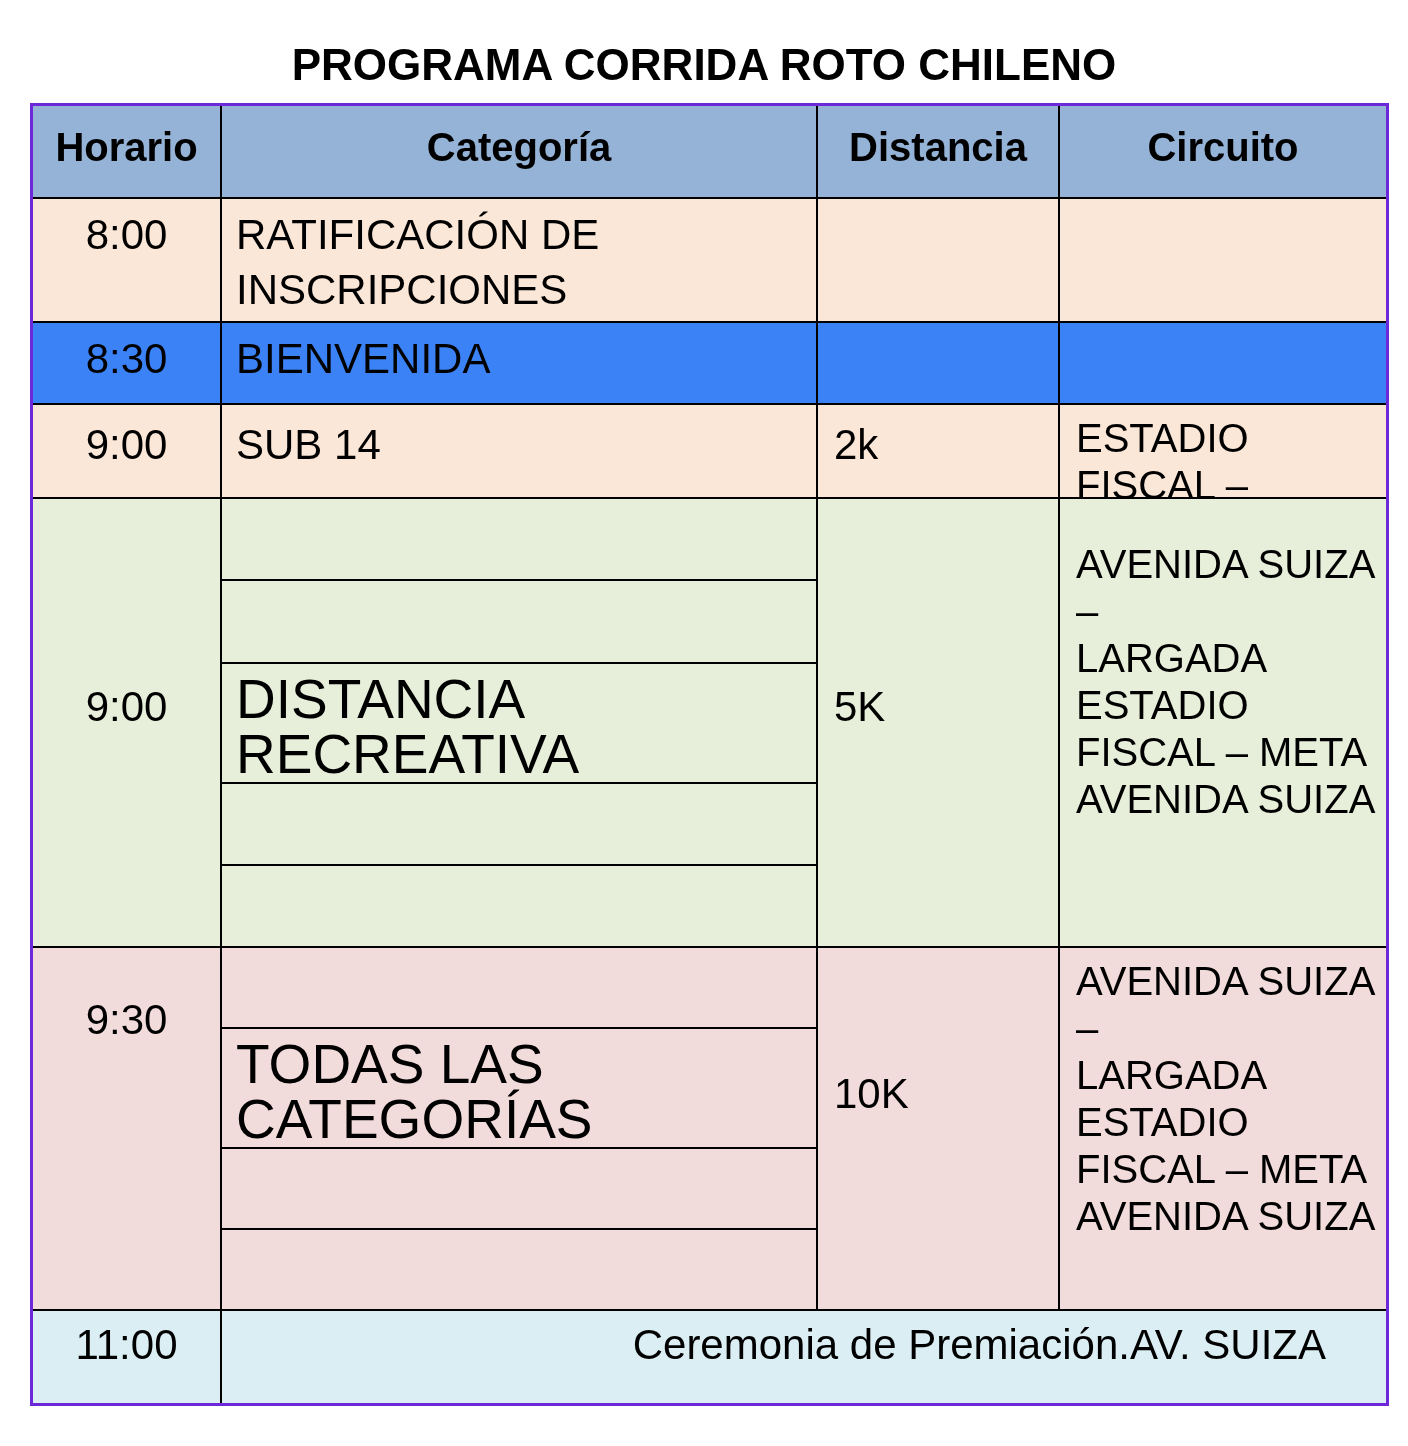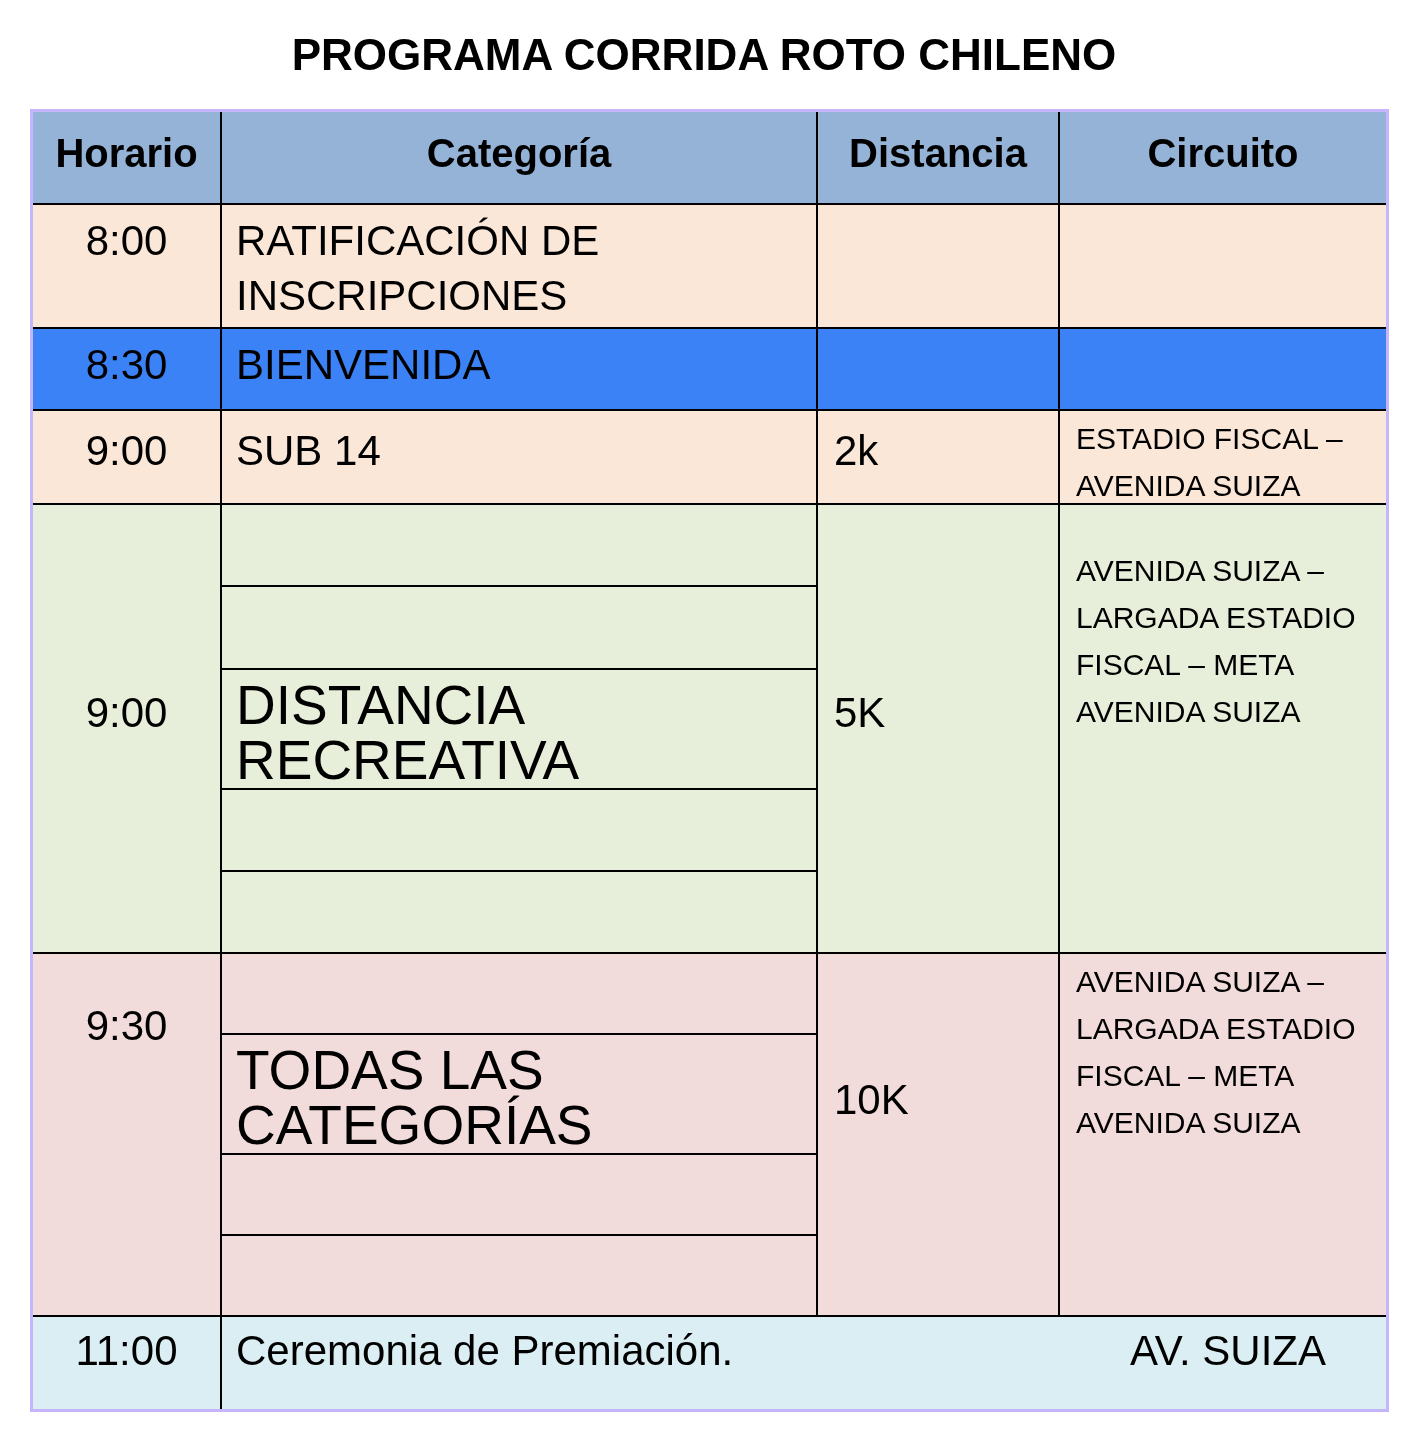--- a/index.html
+++ b/index.html
@@ -11,37 +11,37 @@
   }
   .page {
     position: relative;
     width: 1408px;
     height: 1446px;
     background: #ffffff;
     overflow: hidden;
   }
   .title {
     position: absolute;
-    top: 28px;
+    top: 38px;
     left: 0;
     width: 1408px;
     text-align: center;
     font-size: 44px;
     font-weight: bold;
     line-height: 54px;
     letter-spacing: 0px;
   }
   .program-table {
     position: absolute;
     left: 30px;
-    top: 109px;
+    top: 103px;
     width: 1359px;
     height: 1303px;
     box-sizing: border-box;
-    border: 3px solid #c4b5fd;
+    border: 3px solid #6d28d9;
     display: grid;
     grid-template-columns: 189px 596px 242px auto;
     grid-template-rows: 93px 124px 82px 94px 449px 363px auto;
   }
   .cell {
     box-sizing: border-box;
     border-right: 2px solid #000000;
     border-bottom: 2px solid #000000;
     overflow: hidden;
   }
@@ -73,23 +73,23 @@
     font-size: 42px;
     line-height: 55px;
     padding: 8px 10px 0 14px;
   }
   .dist-cell {
     font-size: 42px;
     line-height: 55px;
     padding: 8px 0 0 16px;
   }
   .circ-cell {
-    font-size: 30px;
+    font-size: 40px;
     line-height: 47px;
-    padding: 4px 6px 0 16px;
+    padding: 10px 6px 0 16px;
   }
   .circ-cell .line, .cat-cell .line { display: block; }
 
   
   .subgrid {
     display: flex;
     flex-direction: column;
     padding: 0;
   }
   .subrow {
@@ -186,19 +186,19 @@
     </div>
     <div class="cell bg-pink dist-cell pt-118">10K</div>
     <div class="cell bg-pink circ-cell last-col">
       <span class="line">AVENIDA SUIZA –</span>
       <span class="line">LARGADA ESTADIO</span>
       <span class="line">FISCAL – META</span>
       <span class="line">AVENIDA SUIZA</span>
     </div>
 
     <div class="cell bg-blue time-cell pt-6 last-row">11:00</div>
-    <div class="cell bg-blue ceremony-cell last-col last-row" style="grid-column: 2 / 5;">
+    <div class="cell bg-blue ceremony-cell last-col last-row" style="grid-column: 2 / 5; justify-content: flex-end;">
       <span>Ceremonia de Premiación.</span>
       <span>AV. SUIZA</span>
     </div>
 
   </div>
 </div>
 
 </body></html>

